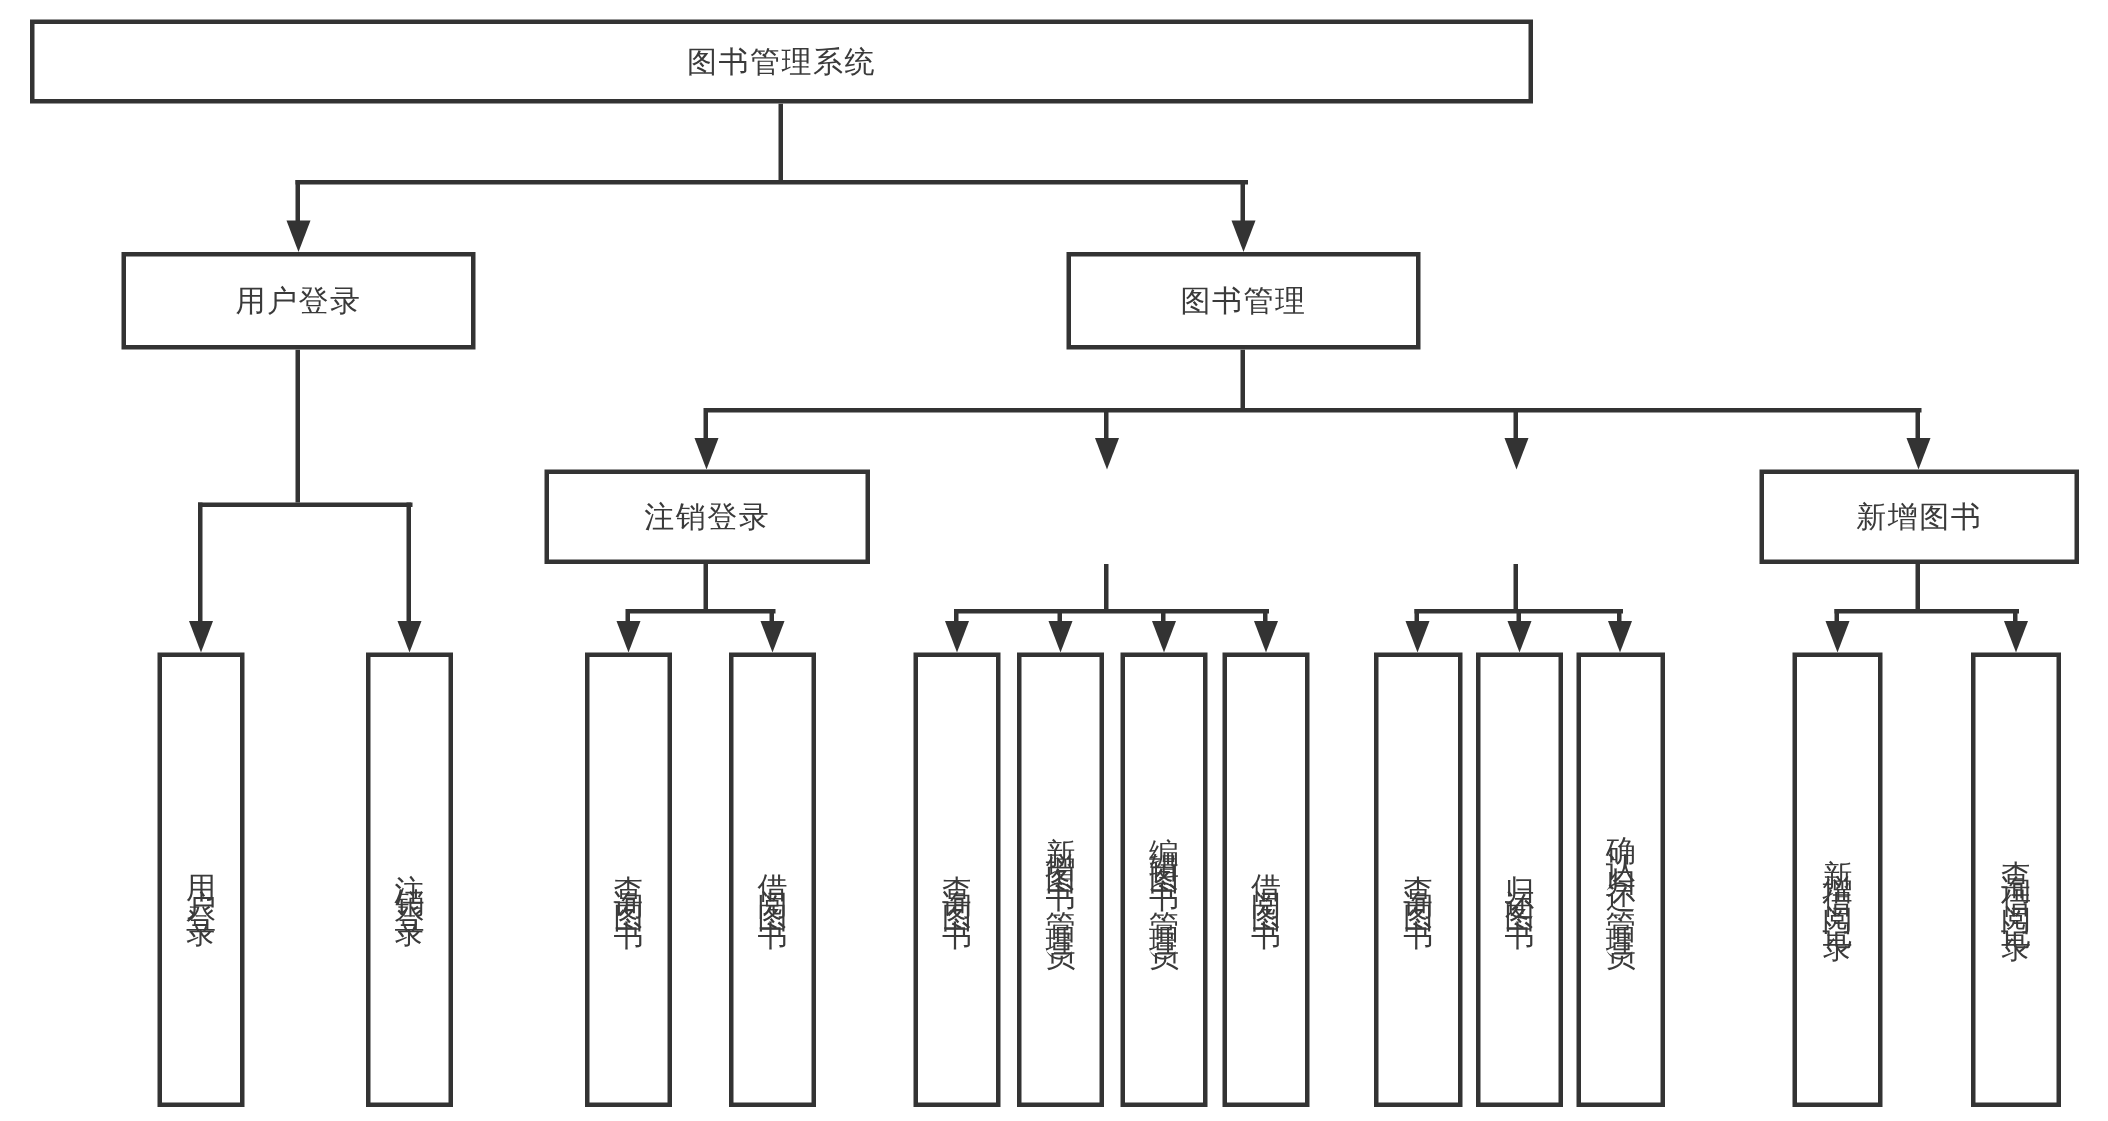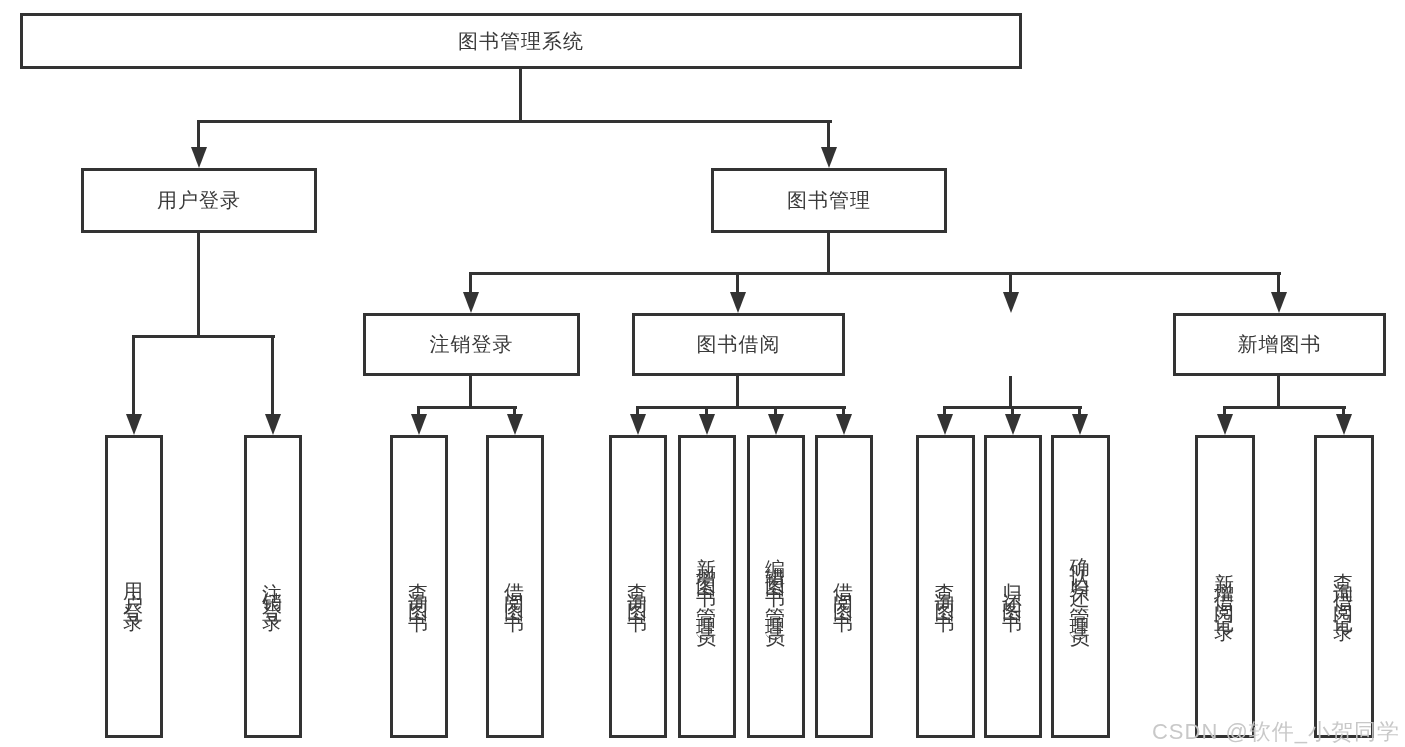--- a/index.html
+++ b/index.html
@@ -87,23 +87,20 @@
   <div class="vline" style="left:736px;top:272px;height:23px"></div>
   <div class="ah" style="left:730px;top:292px"></div>
   <div class="vline" style="left:1009px;top:272px;height:23px"></div>
   <div class="ah" style="left:1003px;top:292px"></div>
   <div class="vline" style="left:1277px;top:272px;height:23px"></div>
   <div class="ah" style="left:1271px;top:292px"></div>
 
   <div class="box" style="left:363px;top:313px;width:217px;height:63px">
     <span class="hlabel">注销登录</span>
   </div>
-  <div class="box" style="left:632px;top:313px;width:213px;height:63px">
-    <span class="hlabel">图书借阅</span>
-  </div>
   <div class="box" style="left:1173px;top:313px;width:213px;height:63px">
     <span class="hlabel">新增图书</span>
   </div>
 
   <div class="vline" style="left:469px;top:376px;height:30px"></div>
   <div class="hline" style="left:418px;top:406px;width:99px"></div>
   <div class="vline" style="left:417px;top:406px;height:10px"></div>
   <div class="ah" style="left:411px;top:414px"></div>
   <div class="vline" style="left:513px;top:406px;height:10px"></div>
   <div class="ah" style="left:507px;top:414px"></div>
@@ -172,15 +169,14 @@
     <span class="vtext">确认归还（管理员）</span>
   </div>
 
   <div class="box" style="left:1195px;top:435px;width:60px;height:303px">
     <span class="vtext">新增借阅记录</span>
   </div>
   <div class="box" style="left:1314px;top:435px;width:60px;height:303px">
     <span class="vtext">查询借阅记录</span>
   </div>
 
-  <div id="watermark">CSDN @软件_小贺同学</div>
 
 </div>
 
 </body></html>

